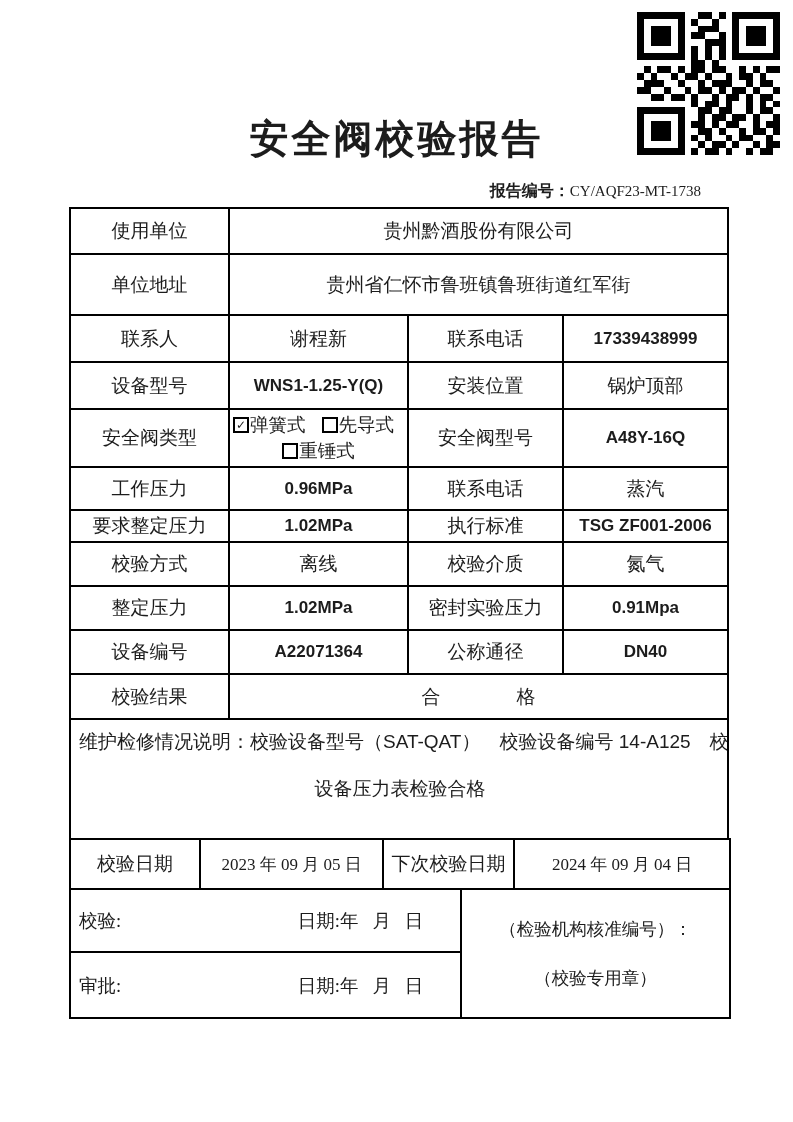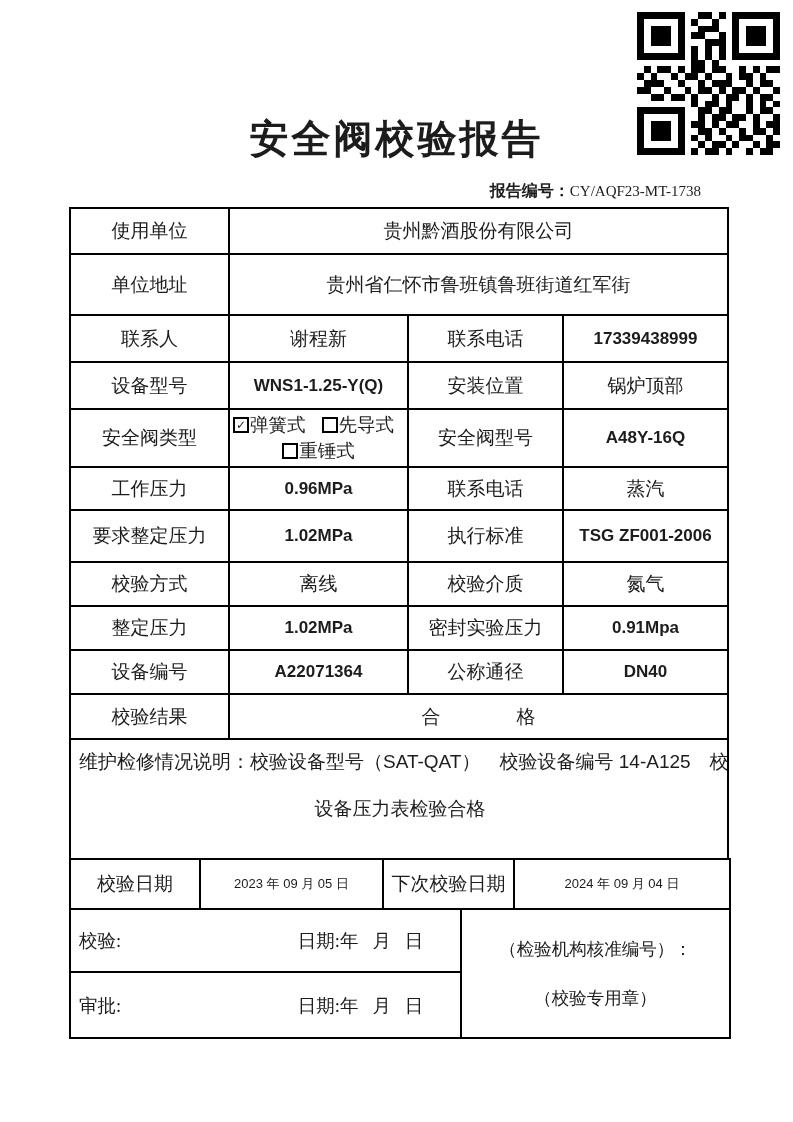--- a/index.html
+++ b/index.html
@@ -27,21 +27,21 @@
   td{
     border:2px solid #000;padding:0;text-align:center;vertical-align:middle;
     font-size:19px;overflow:hidden;
   }
   .lab{font-size:19px;}
   .ven{font-family:"Liberation Sans","DejaVu Sans",sans-serif;font-size:17px;font-weight:bold;}
   .vcn{font-size:19px;}
   .pre{white-space:pre;}
 
   .hr1{height:46px}.hr2{height:61px}.hr3{height:47px}.hr4{height:47px}
-  .hr5{height:52px}.hr6{height:43px}.hr7{height:52px}.hr8{height:44px}
+  .hr5{height:52px}.hr6{height:43px}.hr7{height:32px}.hr8{height:44px}
   .hr9{height:44px}.hr10{height:44px}.hr11{height:45px}.hr12{height:120px}
   .hr13{height:50px}.hr14{height:63px}.hr15{height:66px}
 
   
   .cbcell{padding:2px 0 3px 0;}
   .cbline1{display:flex;justify-content:flex-start;gap:16px;padding-left:3px;font-size:18.5px;}
   .cbline2{display:flex;justify-content:center;padding-top:1px;font-size:18.5px;font-family:Liberation Mono, monospace;}
   .cb{display:inline-flex;align-items:center;}
   .cbbox{
     display:inline-flex;width:12px;height:12px;border:2px solid #000;margin-right:1px;
@@ -53,21 +53,21 @@
   .maint{padding:10px 6px 0 8px;vertical-align:top;}
   .maint-l1{
     text-align:left;white-space:pre;font-size:19px;line-height:1.25;
     font-family:"Liberation Sans","DejaVu Sans",sans-serif;
   }
   .maint-l2{
     text-align:center;font-size:19px;margin-top:22px;
   }
 
   
-  .vdate{font-family:Liberation Sans, sans-serif;font-size:13px;white-space:pre;}
+  .vdate{font-family:Liberation Serif, serif;font-size:17px;white-space:pre;}
 
   
   .signcell{text-align:left;}
   .signrow{display:flex;align-items:center;padding-left:8px;font-size:18.5px;}
   .sign-l{display:inline-block;width:158px;text-align:left;}
   .date-l{display:inline-block;width:103px;text-align:right;}
   .ymd{white-space:pre;}
 
   
   .sealcell{vertical-align:middle;}

